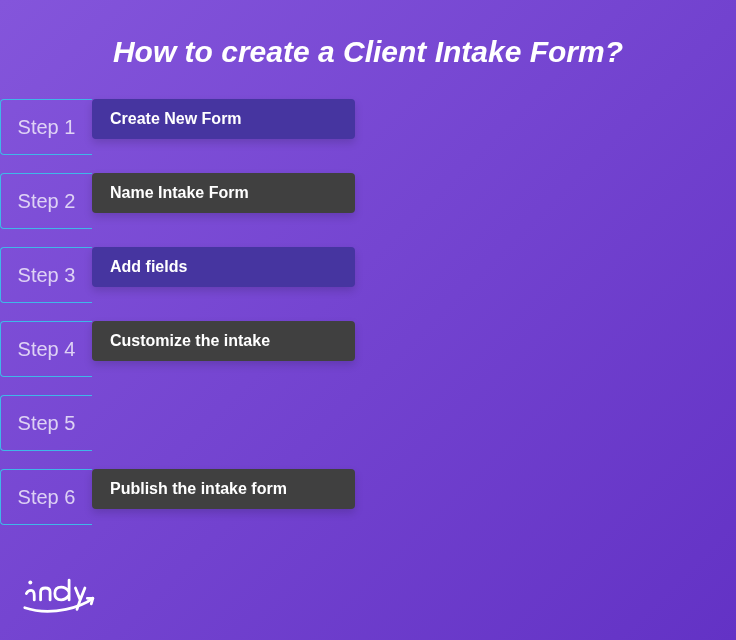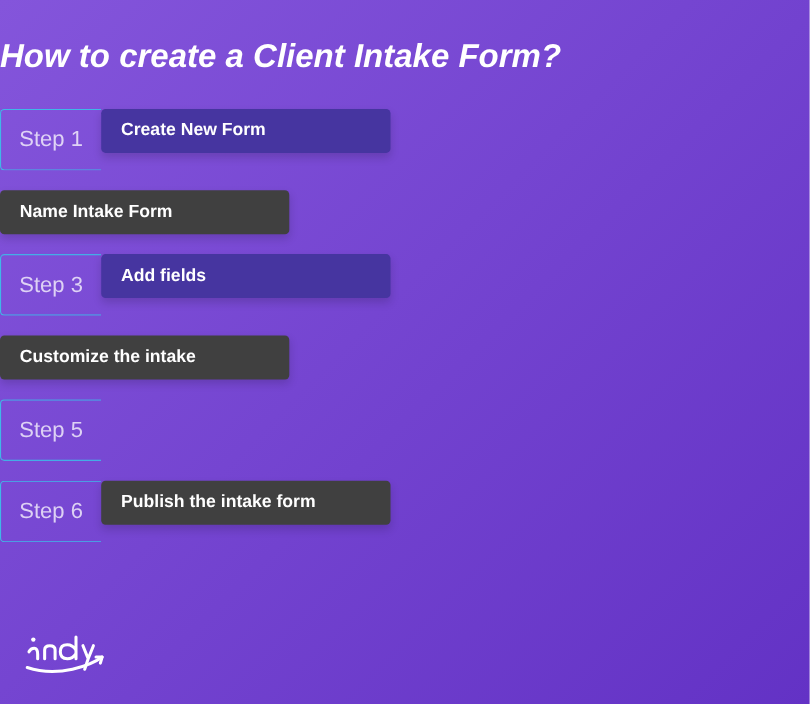--- a/index.html
+++ b/index.html
@@ -12,21 +12,21 @@
       height: 640px;
       background: linear-gradient(135deg, #8455db 0%, #6332c5 100%);
       font-family: -apple-system, BlinkMacSystemFont, 'Segoe UI', Arial, sans-serif;
       position: relative;
       overflow: hidden;
     }
     .title {
       color: #ffffff;
       font-size: 30px;
       font-weight: 700;
-      text-align: left;
+      text-align: center;
       padding-top: 35px;
       padding-bottom: 30px;
       font-style: italic;
     }
     .steps-container {
       display: flex;
       flex-direction: column;
       align-items: flex-start;
       gap: 18px;
     }
@@ -82,29 +82,31 @@
 <h1 class="title">How to create a Client Intake Form?</h1>
 
 <div class="steps-container">
 
   <div class="step-row">
     <div class="step-label">Step 1</div>
     <div class="step-desc purple">Create New Form</div>
   </div>
 
   <div class="step-row">
+    <div class="step-label">Step 2</div>
     <div class="step-desc cyan">Name Intake Form</div>
   </div>
 
   <div class="step-row">
     <div class="step-label">Step 3</div>
     <div class="step-desc purple">Add fields</div>
   </div>
 
   <div class="step-row">
+    <div class="step-label">Step 4</div>
     <div class="step-desc cyan">Customize the intake</div>
   </div>
 
   <div class="step-row">
     <div class="step-label">Step 5</div>
   </div>
 
   <div class="step-row">
     <div class="step-label">Step 6</div>
     <div class="step-desc cyan">Publish the intake form</div>

